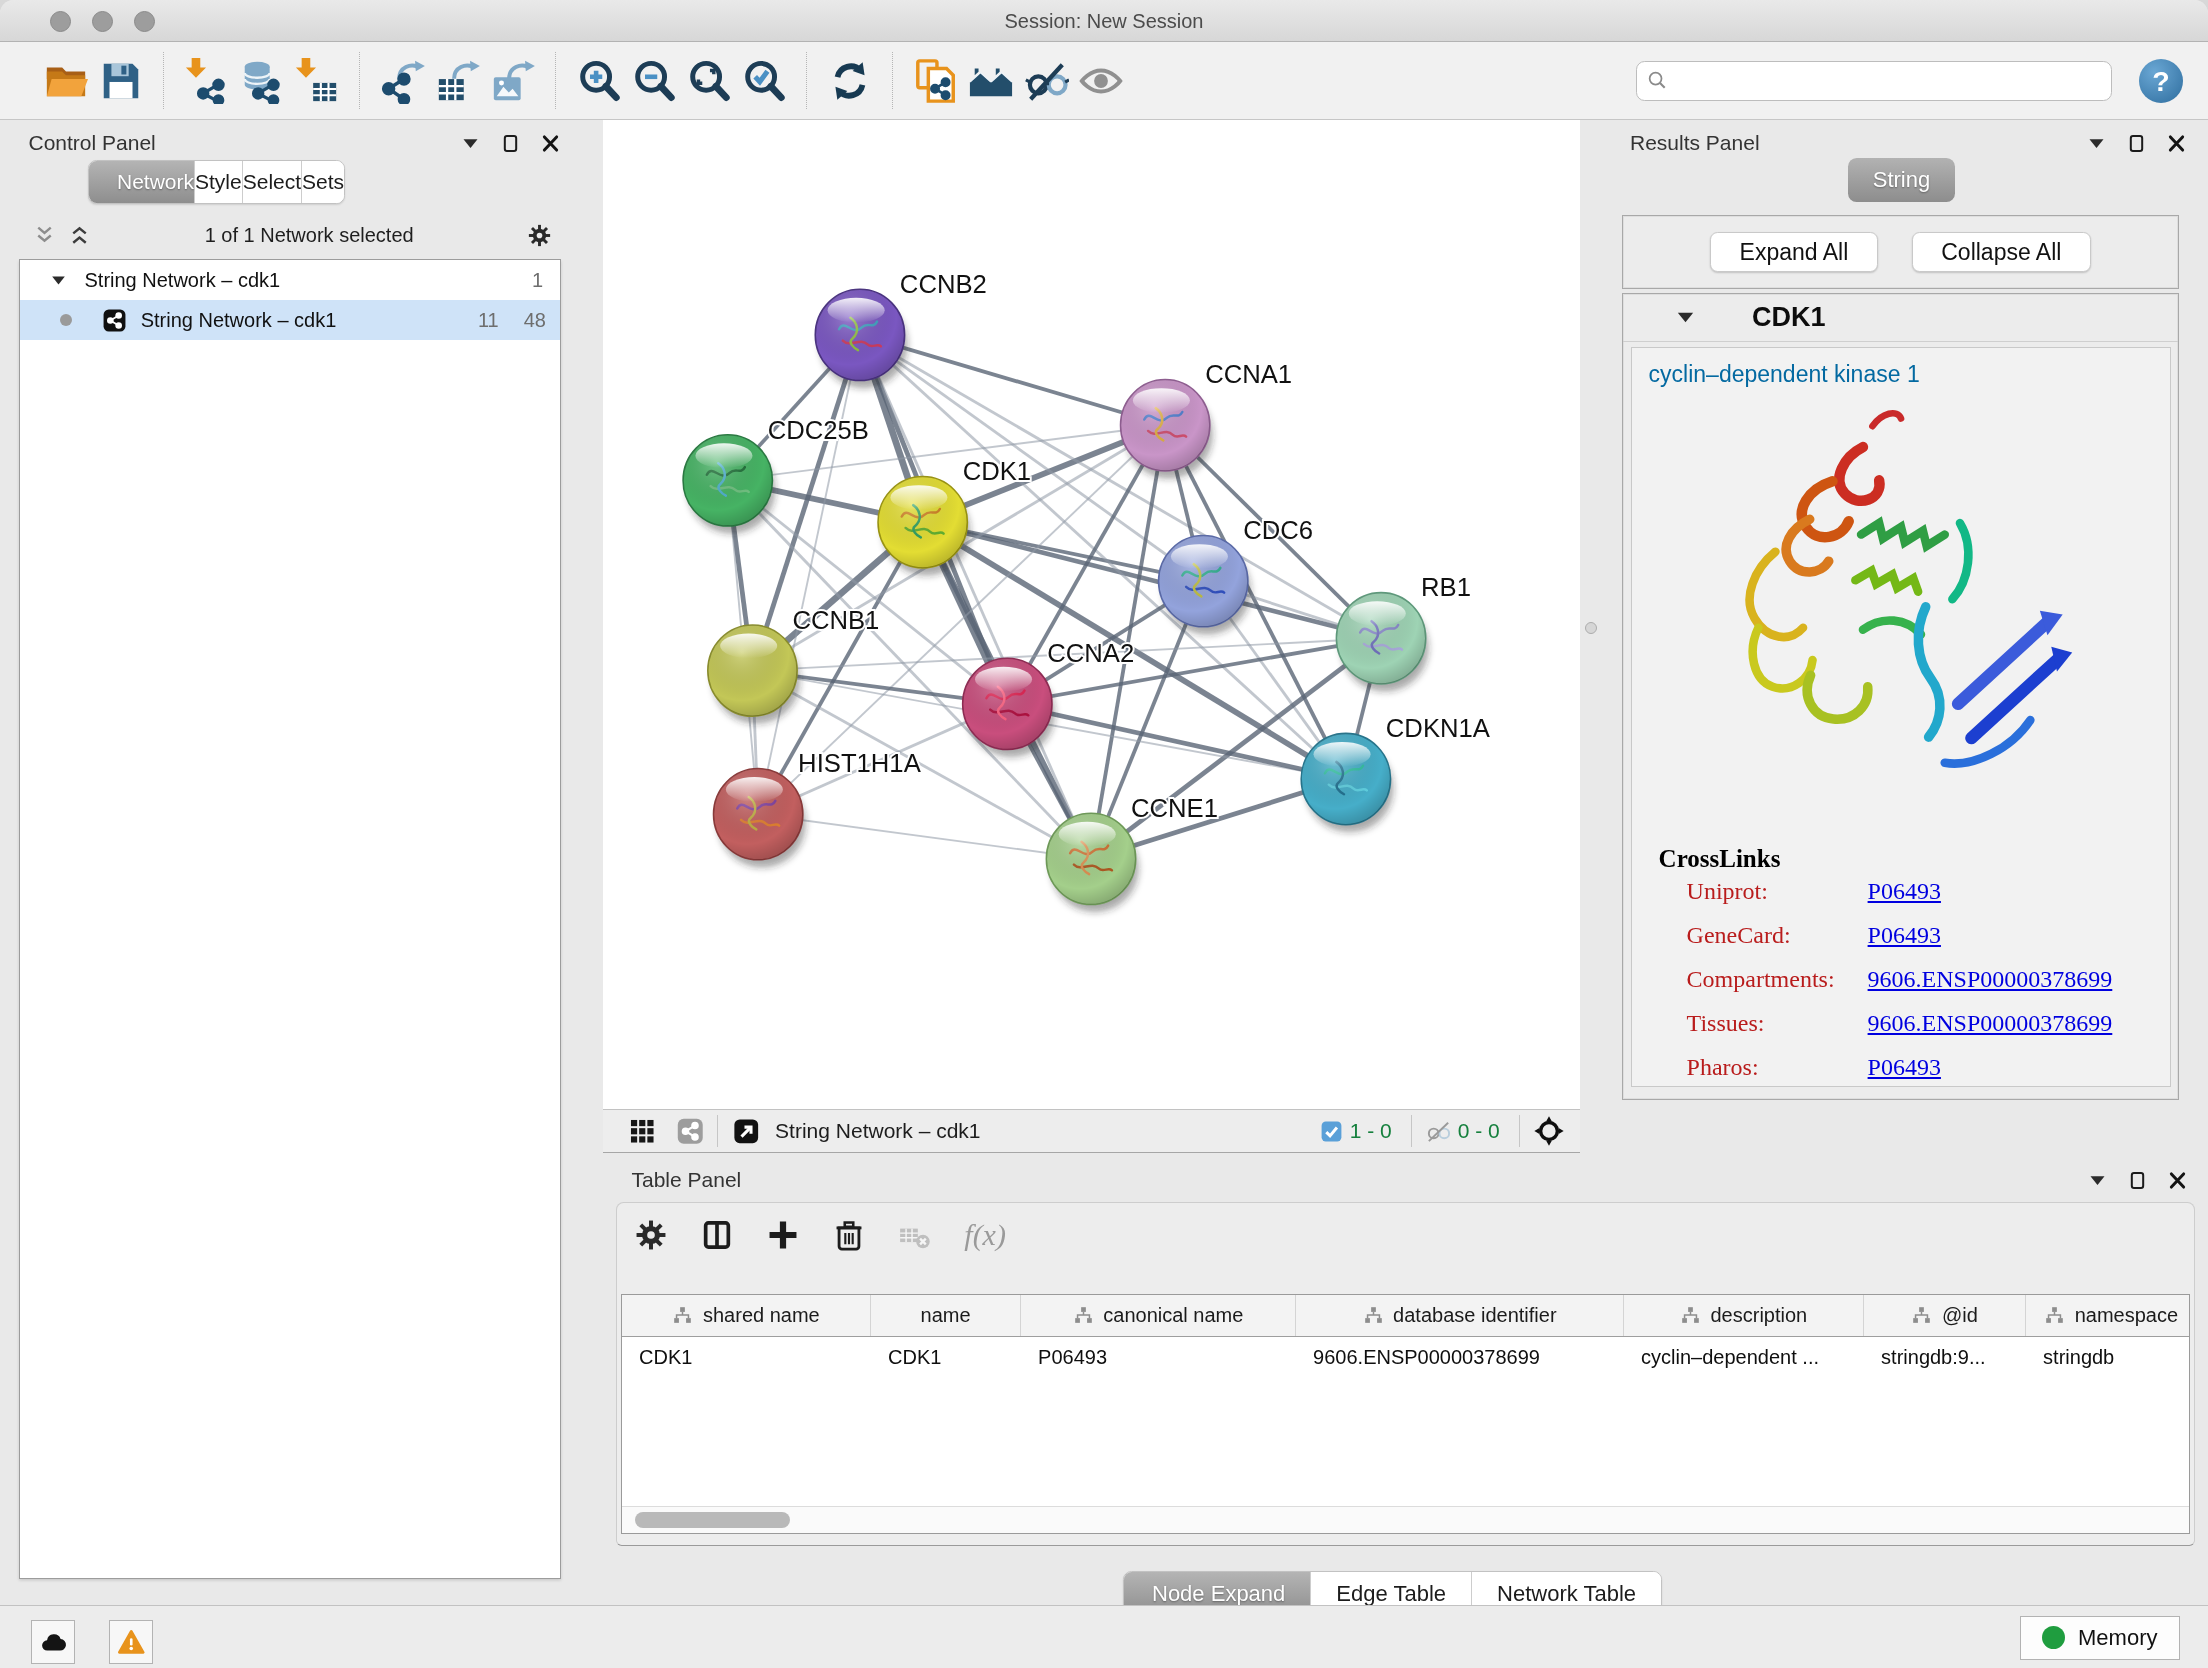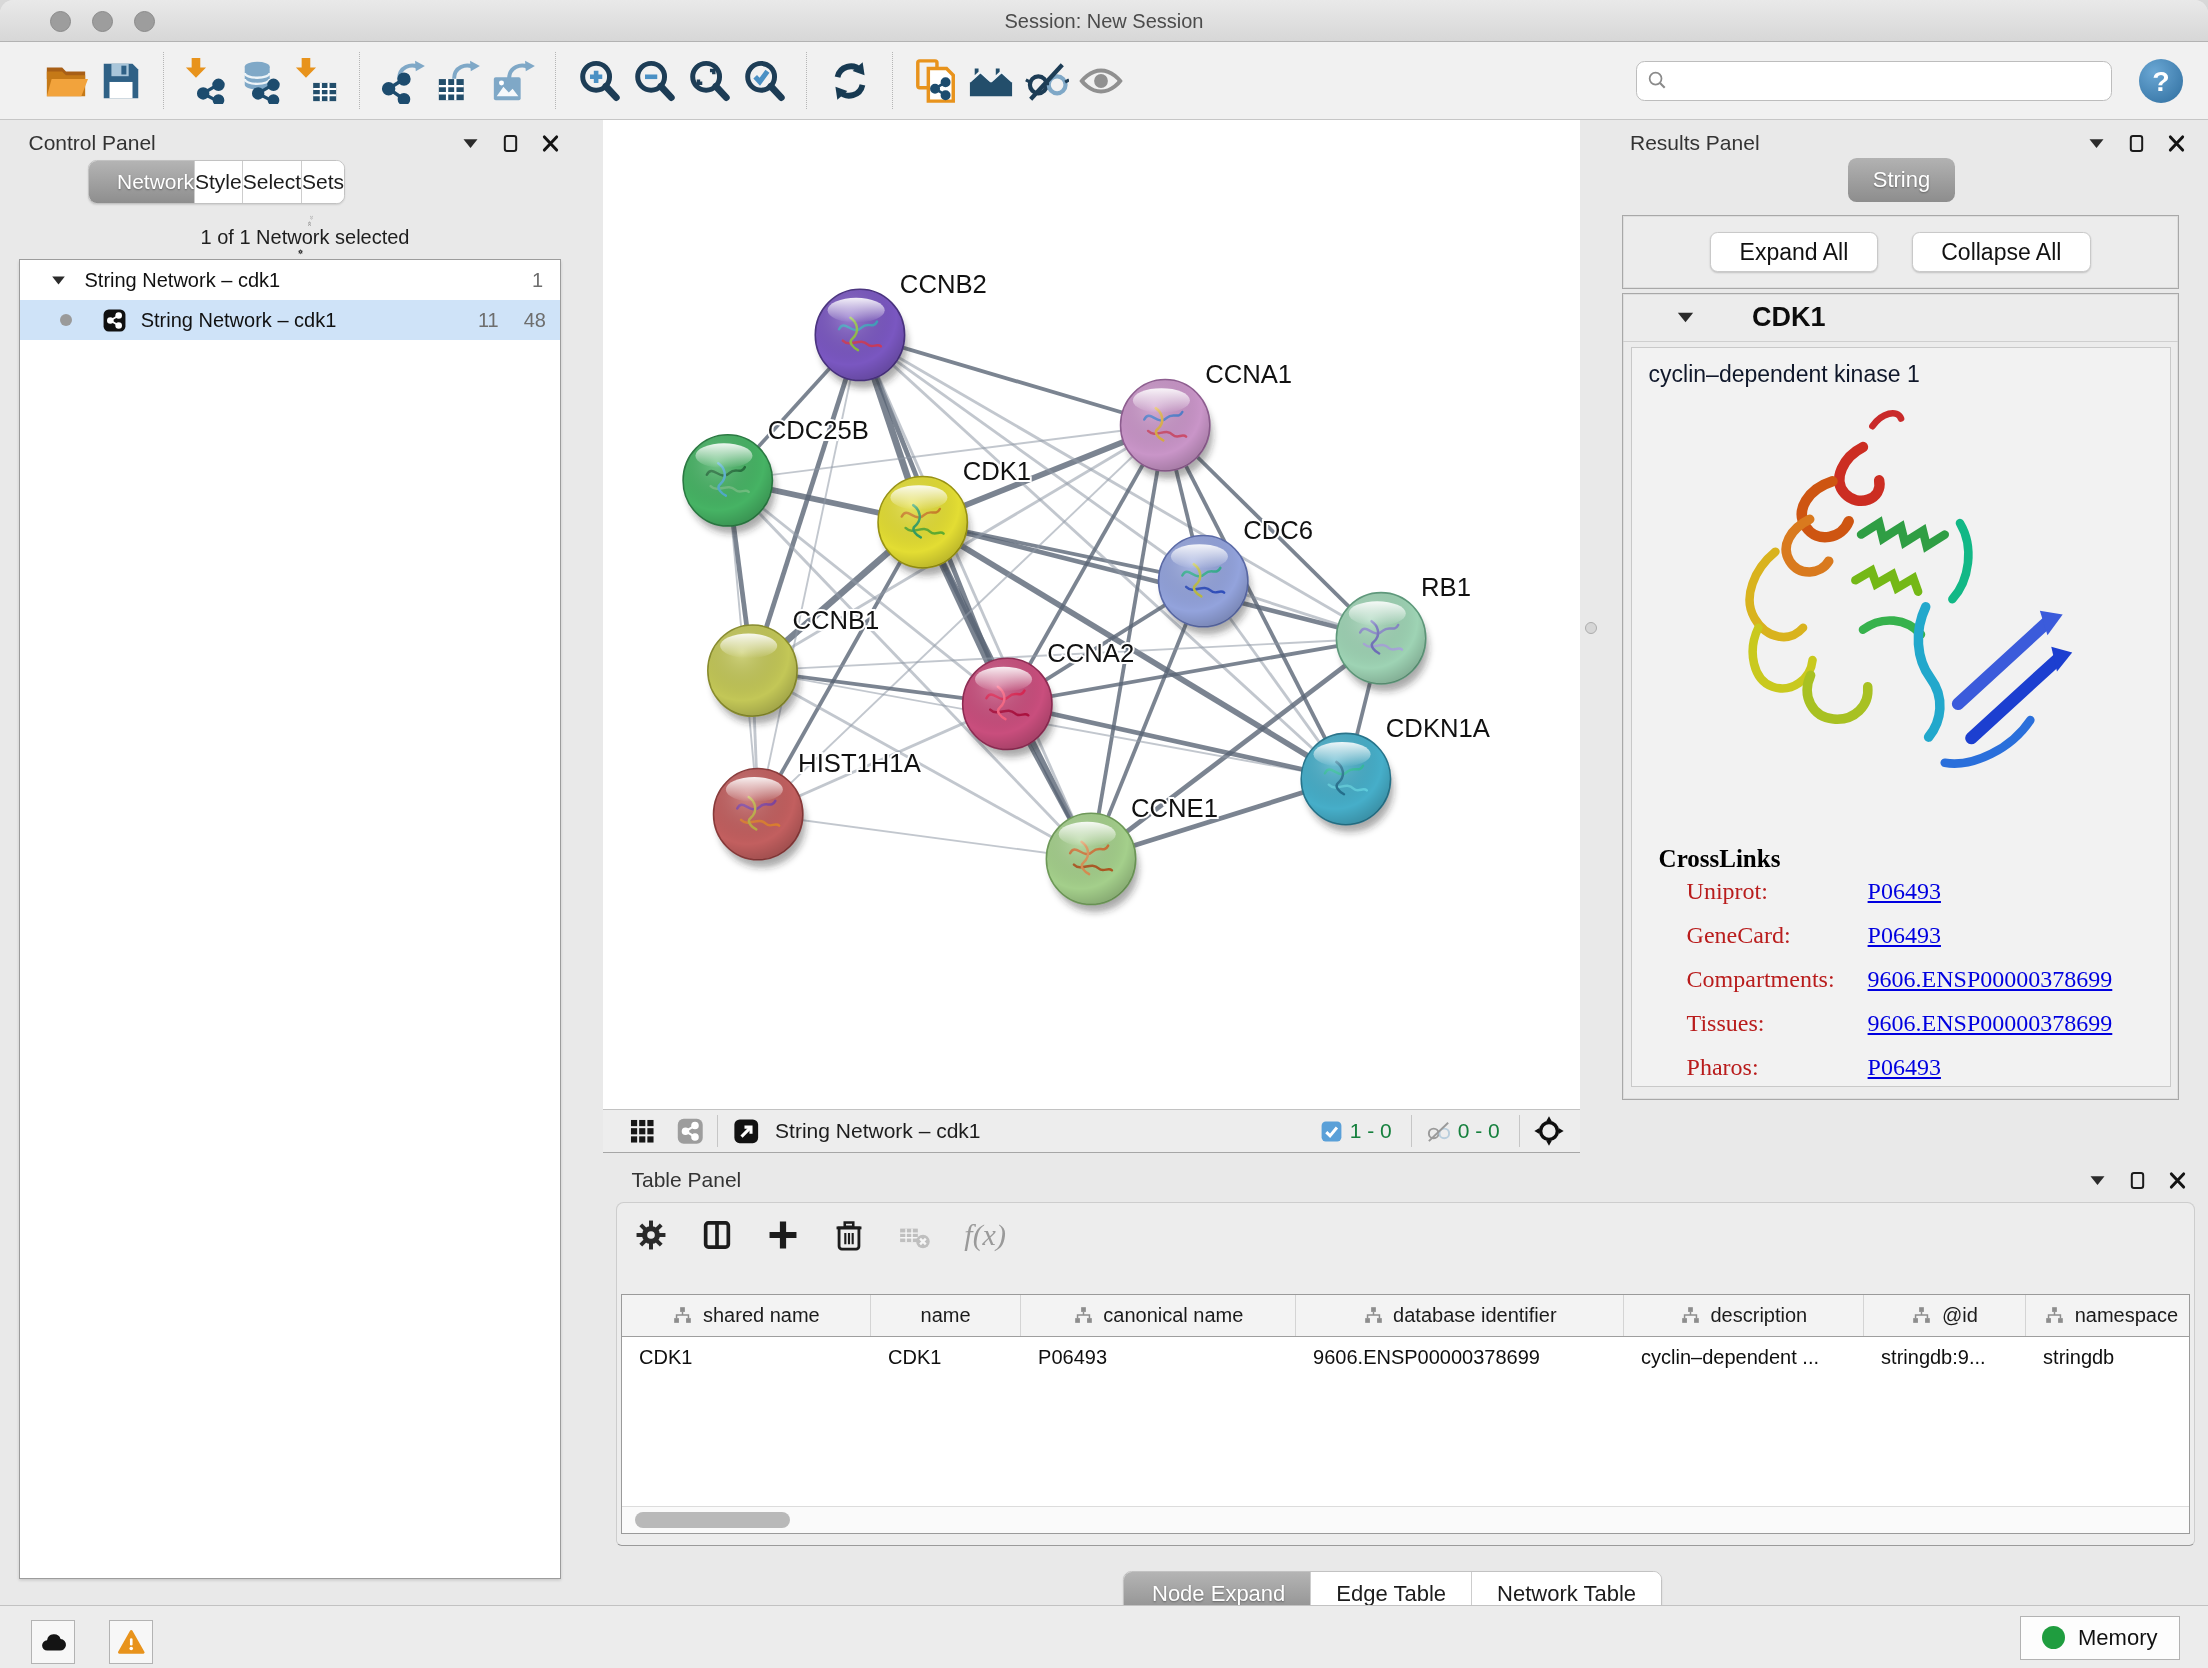--- a/index.html
+++ b/index.html
@@ -40,22 +40,22 @@
   
   .control-panel { left:0; top:120px; width:590px; height:1485px; background:#e9e9e9; }
   .cp-title { position:absolute; left:28.5px; top:11.4px; }
   .seg { position:absolute; display:flex; border:1px solid #c2c2c2; border-radius:8.6px;
      overflow:hidden; background:#fff; box-shadow:0 1px 1.9px rgba(0,0,0,.12); }
   .seg button { border:none; background:#fff; font-size:21px; color:#1c1c1c; height:42px;
      border-right:1px solid #cdcdcd; }
   .seg button:last-child { border-right:none; }
   .seg button.sel { background:linear-gradient(#b4b4b4,#8e8e8e); color:#fff;
      text-shadow:0 1px 1.9px rgba(0,0,0,.35);padding-left:28px; }
-  .cp-info { position:absolute; left:34px; top:95px; width:542px; height:40px;
-     display:flex; align-items:center;flex-direction:column; }
+  .cp-info { position:absolute; left:19px; top:95px; width:542px; height:40px;
+     display:flex; align-items:center; }
   .cp-info svg { width:25px; height:25px; }
   .cp-info .txt { flex:1; text-align:center; font-size:20px; color:#1e1e1e; }
   .tree { position:absolute; left:19px; top:139px; width:542px; height:1320px; background:#fff;
      border:1px solid #9c9c9c; box-shadow:0 1.9px 2.9px rgba(0,0,0,.15); }
   .tree-row { position:relative; height:40px; display:flex; align-items:center; font-size:20px; color:#111; }
   .tree-row.sel { background:#cfe3f8; }
   .tree-row .cnt { color:#6e6e6e; }
 
   
   .canvas { left:603px; top:120px; width:977px; height:989px; background:#fff; }
@@ -79,21 +79,21 @@
      display:flex; align-items:center; justify-content:center; gap:34px; }
   .rp-btn { height:40px; padding:0 28.5px; font-size:23px; color:#111; background:#fff;
      border:1px solid #c9c9c9; border-radius:7.6px; box-shadow:0 1px 1.9px rgba(0,0,0,.18); }
   .rp-box2 { position:absolute; left:17px; top:173px; width:557px; height:807px;
      background:#ececec; border:1px solid #a8a8a8; box-shadow:inset 0 0 0 1px #dedede; }
   .rp-generow { height:48px; display:flex; align-items:center; border-bottom:1px solid #cfcfcf; }
   .rp-generow svg { width:23px; height:23px; margin-left:51px; }
   .rp-gene { font-size:27px; font-weight:bold; color:#0d0d0d; margin-left:55px; }
   .rp-card { position:absolute; left:7.6px; top:53px; width:540px; height:740px;
      background:#f2f2f2; border:1px solid #c9c9c9; }
-  .rp-desc { font-size:23px; color:#0f172a; margin:13.3px 0 0 17px; }
+  .rp-desc { font-size:23px; color:#0369a1; margin:13.3px 0 0 17px; }
   .xl-title { font-family:"Liberation Serif","DejaVu Serif",serif; font-weight:bold;
      font-size:25px; color:#000; margin:7.6px 0 5.7px 27px; }
   .xl-row { display:flex; font-family:"Liberation Serif","DejaVu Serif",serif; font-size:24px;
      margin:0 0 17px 55px; }
   .xl-row .lbl { width:181px; color:#b91c1c; }
   .xl-row a { color:#0000e0; }
 
   
   .table-panel { left:603px; top:1153px; width:1605px; height:452px; background:#e9e9e9; }
   .tp-title { position:absolute; left:28.5px; top:15px; }

